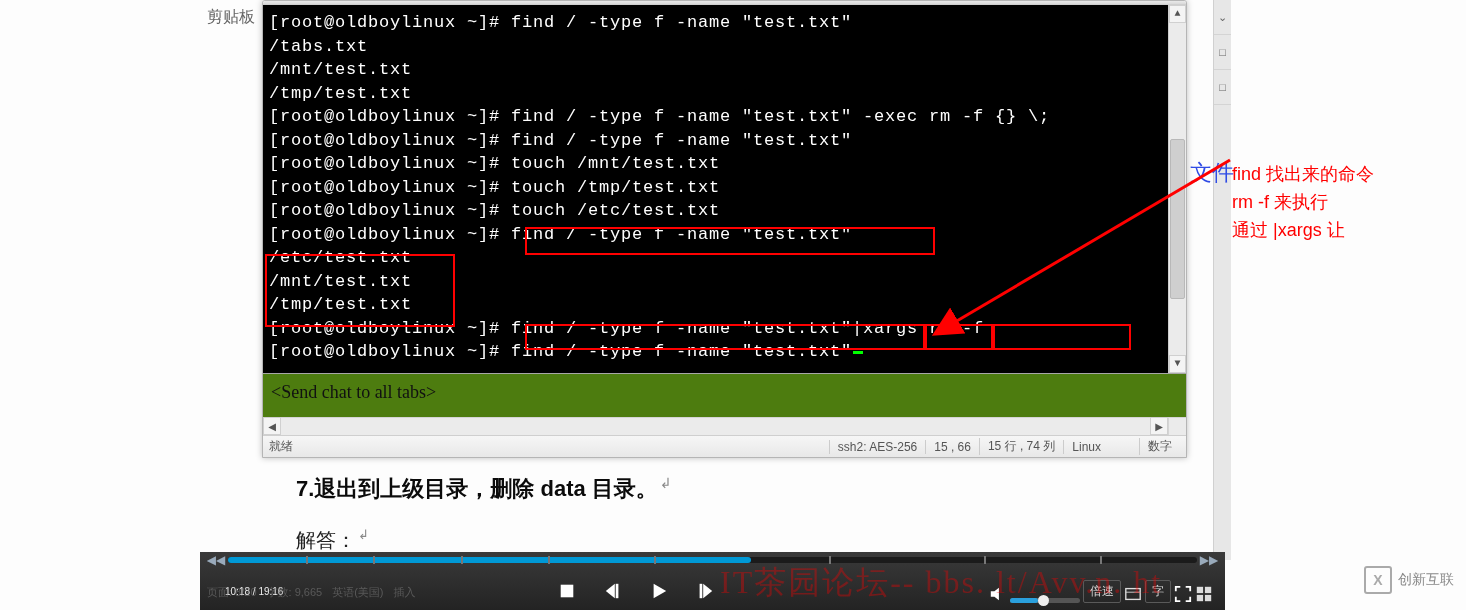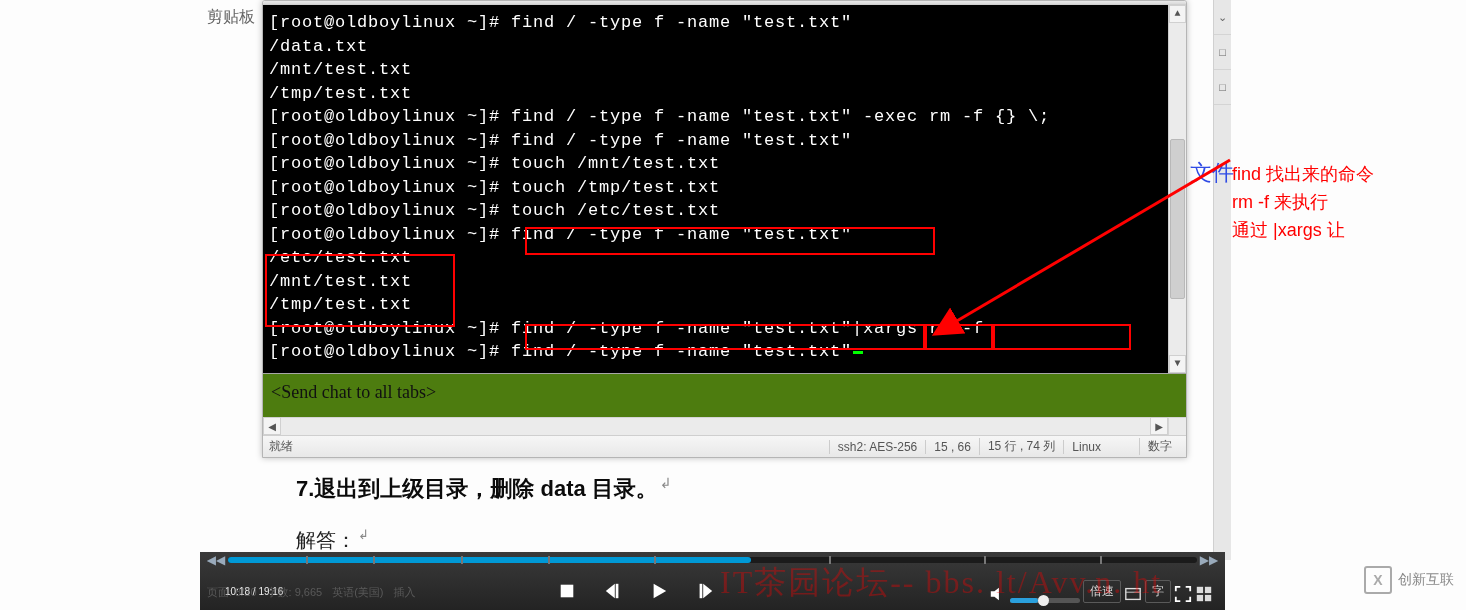--- a/index.html
+++ b/index.html
@@ -195,21 +195,21 @@
 <body>
 
 <div class="main-area">
 
   <div class="clipboard-label">剪贴板</div>
 
   <div class="terminal-window">
     <div class="terminal-titlebar"></div>
     <div class="terminal-body">
       <div class="term-line">[root@oldboylinux ~]# find / -type f -name "test.txt"</div>
-      <div class="term-line">/data.txt</div>
+      <div class="term-line">/tabs.txt</div>
       <div class="term-line">/mnt/test.txt</div>
       <div class="term-line">/tmp/test.txt</div>
       <div class="term-line">[root@oldboylinux ~]# find / -type f -name "test.txt" -exec rm -f {} \;</div>
       <div class="term-line">[root@oldboylinux ~]# find / -type f -name "test.txt"</div>
       <div class="term-line">[root@oldboylinux ~]# touch /mnt/test.txt</div>
       <div class="term-line">[root@oldboylinux ~]# touch /tmp/test.txt</div>
       <div class="term-line">[root@oldboylinux ~]# touch /etc/test.txt</div>
       <div class="term-line">[root@oldboylinux ~]# find / -type f -name "test.txt"</div>
       <div class="term-line">/etc/test.txt</div>
       <div class="term-line">/mnt/test.txt</div>

